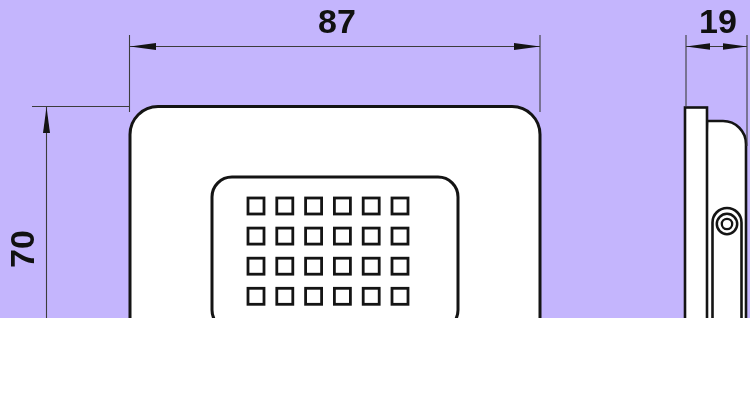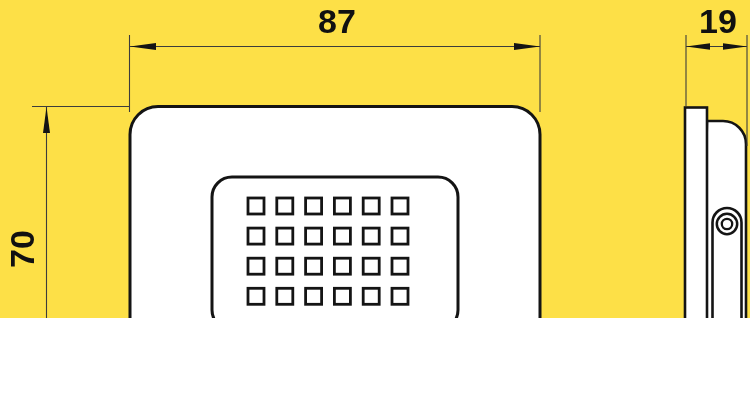--- a/index.html
+++ b/index.html
@@ -1,20 +1,20 @@
 <!DOCTYPE html>
 <html><head>
 <meta charset="utf-8">
 <style>
   html, body { margin: 0; padding: 0; background: #ffffff; }
   .stage {
     position: relative;
     width: 750px;
     height: 318px;
-    background: #fde047;
+    background: #c4b5fd;
     overflow: hidden;
     font-family: "Liberation Sans", sans-serif;
   }
   svg { display: block; }
   .objw { fill: #ffffff; stroke: #141414; }
   .obj  { fill: none;    stroke: #141414; }
   .thin { fill: none; stroke: #3c3c3c; stroke-width: 1.1; }
   .arrow { fill: #141414; stroke: none; }
   .dimtext {
     font-family: "Liberation Sans", sans-serif;

